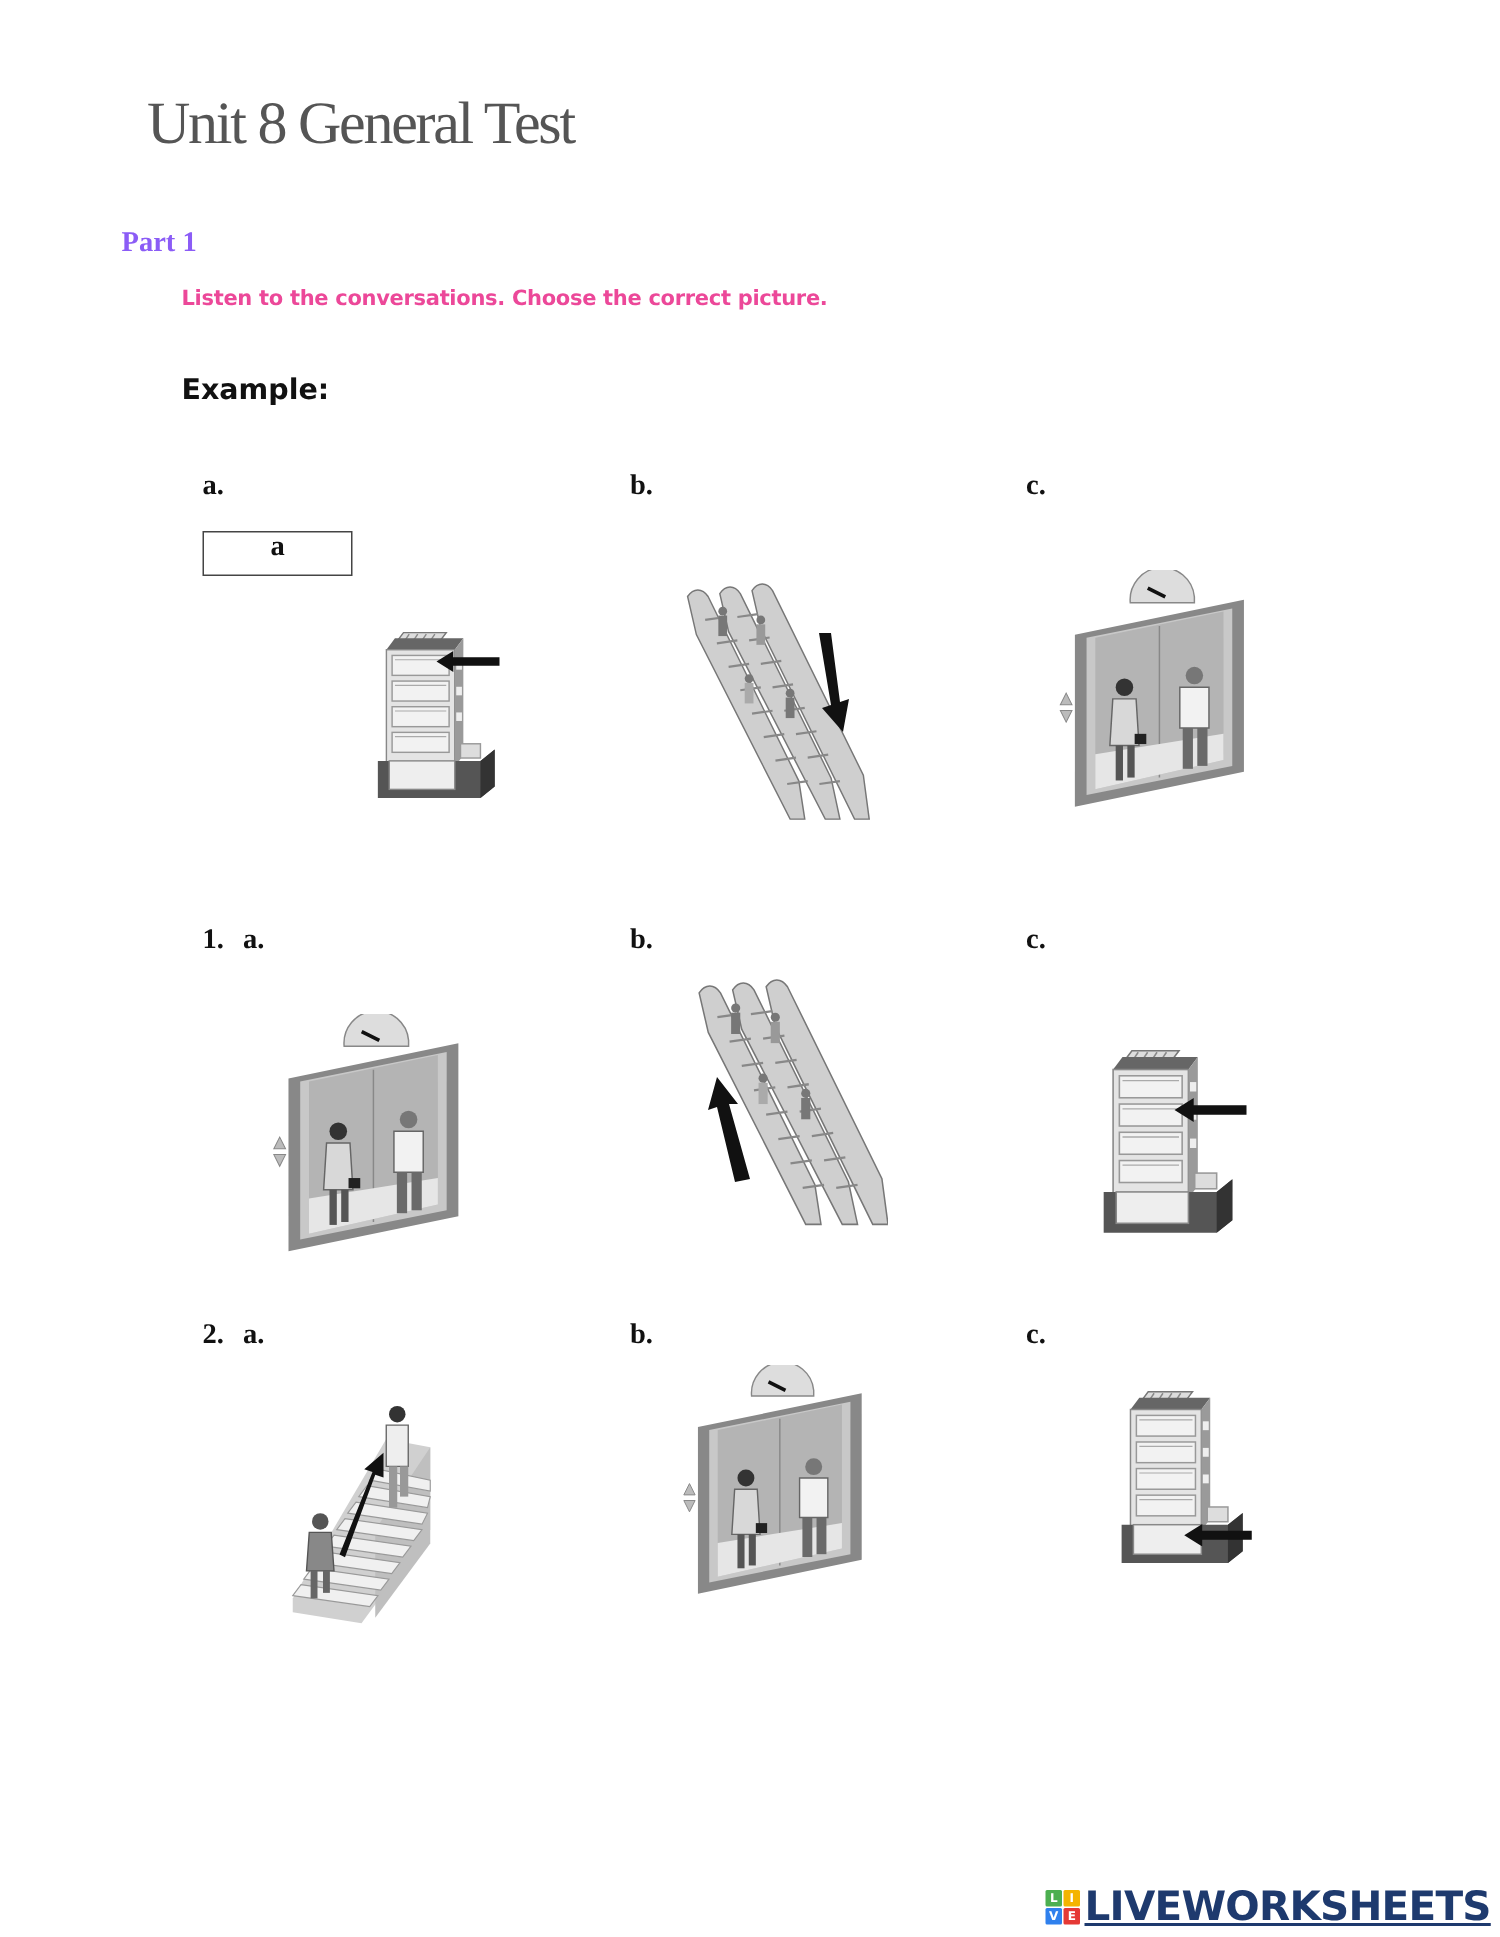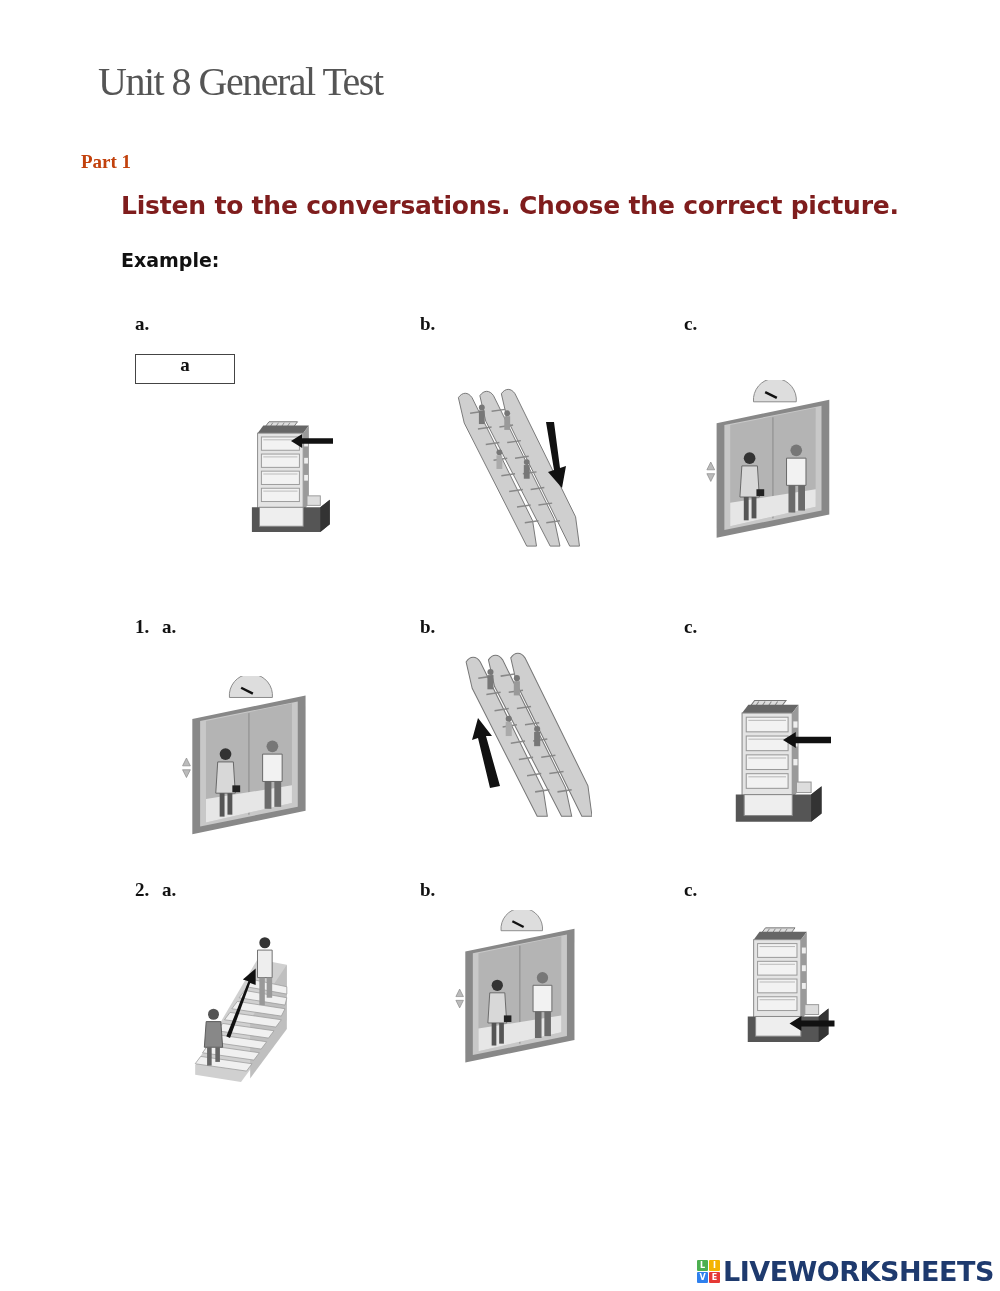--- a/index.html
+++ b/index.html
@@ -1,27 +1,27 @@
 <!DOCTYPE html>
 <html><head>
 <meta charset="utf-8">
 <style>
   html, body { margin: 0; padding: 0; background: #ffffff; }
   body { width: 1000px; height: 1291px; position: relative; overflow: hidden; }
   .title { position: absolute; left: 81px; top: 58px; font-family: "Liberation Serif", serif; font-size: 40px; color: #555; letter-spacing: -1.5px; margin-left: 17px; }
-  .part { position: absolute; left: 81px; top: 151px; font-family: "Liberation Serif", serif; font-weight: bold; font-size: 19px; color: #c2410c; }
-  .instr { position: absolute; left: 121px; top: 191px; font-family: "DejaVu Sans", sans-serif; font-weight: bold; font-size: 25px; color: #7f1d1d; letter-spacing: -0.2px; }
+  .part { position: absolute; left: 81px; top: 151px; font-family: "Liberation Serif", serif; font-weight: bold; font-size: 19px; color: #8b5cf6; }
+  .instr { position: absolute; left: 121px; top: 191px; font-family: "DejaVu Sans", sans-serif; font-weight: bold; font-size: 14px; color: #ec4899; letter-spacing: -0.2px; }
   .example { position: absolute; left: 121px; top: 249px; font-family: "DejaVu Sans", sans-serif; font-weight: bold; font-size: 19px; color: #111; }
   .lbl { position: absolute; font-family: "Liberation Serif", serif; font-weight: bold; font-size: 19px; color: #111; }
   .answer-box { position: absolute; left: 135px; top: 354px; width: 98px; height: 28px; border: 1.5px solid #444; background: #fff; font-family: "Liberation Serif", serif; font-weight: bold; font-size: 19px; text-align: center; line-height: 20px; color: #111; box-sizing: content-box; }
   .pic { position: absolute; }
   .logo { position: absolute; left: 697px; top: 1256px; display: flex; align-items: center; }
   .tiles { display: grid; grid-template-columns: 11px 11px; grid-template-rows: 11px 11px; gap: 1px; margin-right: 3px; }
   .tile { font-family: "DejaVu Sans", sans-serif; font-weight: bold; font-size: 8px; color: #fff; display: flex; align-items: center; justify-content: center; border-radius: 1px; }
-  .logo-text { font-family: "DejaVu Sans", sans-serif; font-weight: bold; font-size: 27px; color: #1e3a6e; letter-spacing: -0.5px; }
+  .logo-text { font-family: "DejaVu Sans", sans-serif; font-weight: bold; font-size: 27px; color: #1e3a6e; letter-spacing: -0.5px; text-decoration: underline; }
 </style>
 </head>
 <body>
 
 <svg width="0" height="0" style="position:absolute">
   <defs>
 
     <symbol id="sym-building" viewBox="0 0 100 130">
       <polygon points="14,18 20,10 50,10 44,18" fill="#ddd" stroke="#777" stroke-width="1"></polygon>
       <line x1="24" y1="11" x2="20" y2="17" stroke="#888"></line>

